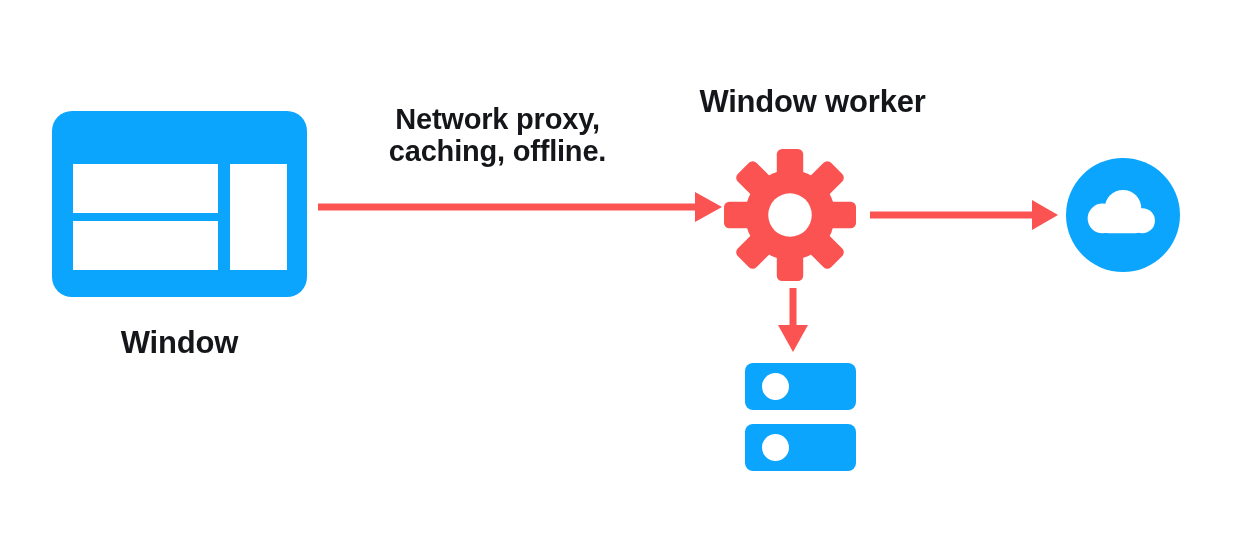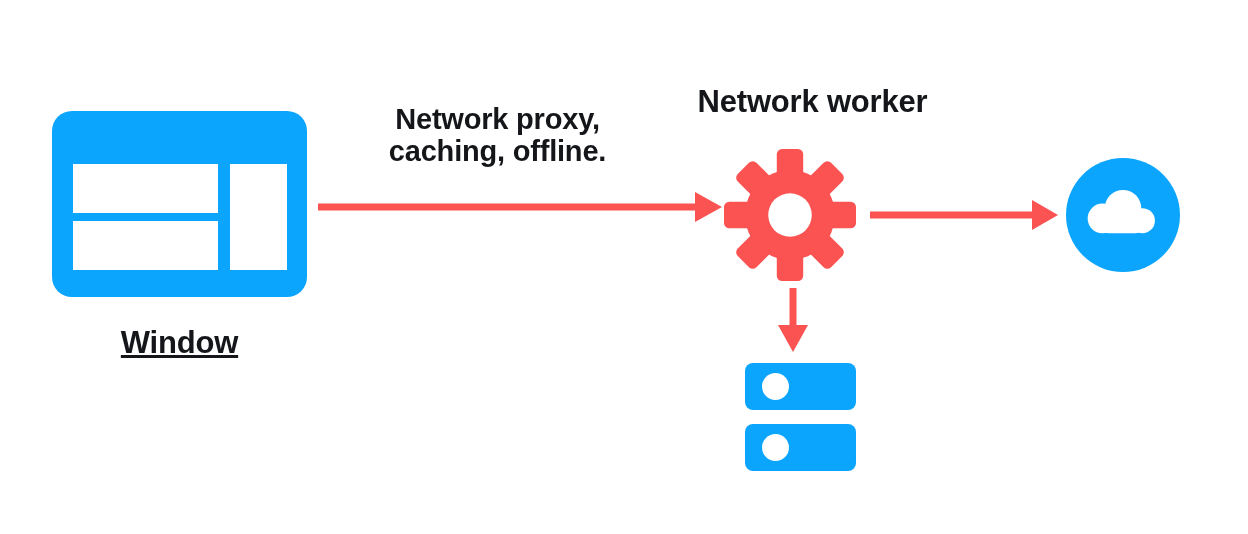--- a/index.html
+++ b/index.html
@@ -58,21 +58,20 @@
     font-weight: bold;
     white-space: pre;
     letter-spacing: -0.2px;
   }
   .label-window {
     left: 52px;
     top: 325px;
     width: 255px;
     text-align: center;
     font-size: 31px;
-    text-decoration: underline;
   }
   .label-proxy {
     left: 330px;
     top: 103px;
     width: 335px;
     text-align: center;
     font-size: 29px;
     line-height: 32px;
   }
   .label-sw {
@@ -147,21 +146,21 @@
   <div class="window-icon">
     <div class="win-pane win-bar-top"></div>
     <div class="win-pane win-bar-bottom"></div>
     <div class="win-pane win-side"></div>
   </div>
   <div class="label label-window">Window</div>
 
   <div class="label label-proxy"><span>Network proxy,</span>
 <span>caching, offline.</span></div>
 
-  <div class="label label-sw">Network worker</div>
+  <div class="label label-sw">Window worker</div>
 
   <svg class="arrow-layer" viewBox="0 0 1248 534">
 
     <g>
       <line x1="318" y1="207" x2="695" y2="207" stroke="#FB5252" stroke-width="7"></line>
       <polygon points="695,192 722,207 695,222" fill="#FB5252"></polygon>
     </g>
 
     <g>
       <line x1="870" y1="215" x2="1032" y2="215" stroke="#FB5252" stroke-width="7"></line>

